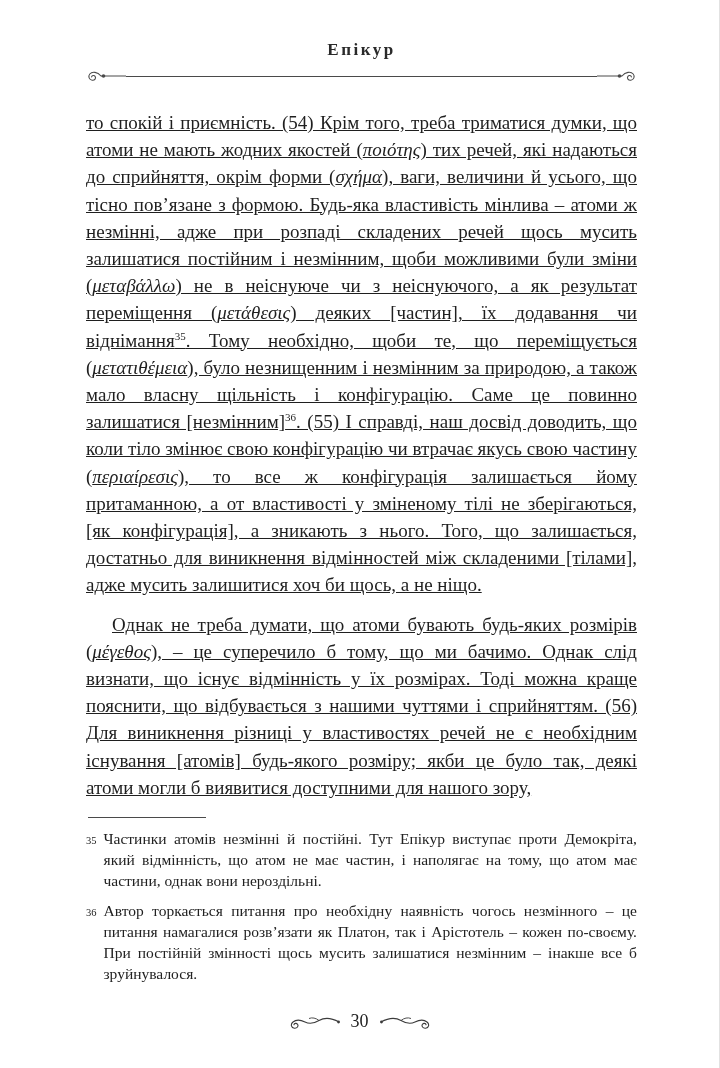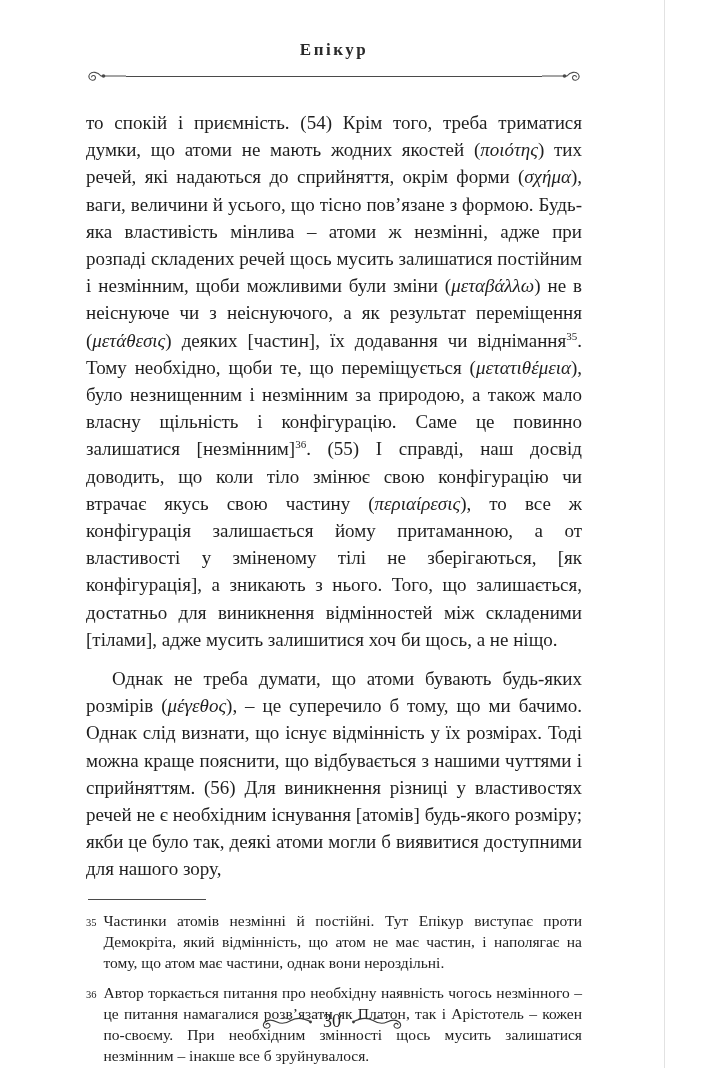--- a/index.html
+++ b/index.html
@@ -1,20 +1,20 @@
 <!DOCTYPE html>
 <html lang="uk"><head>
 <meta charset="utf-8">
 <style>
   * { box-sizing: border-box; }
   html, body { margin: 0; padding: 0; background: #ffffff; }
   body { font-family: "Liberation Serif", "DejaVu Serif", serif; }
 
   .page {
-    width: 665px;
+    width: 720px;
     height: 1068px;
     position: relative;
     background: #ffffff;
     color: #1f1f1f;
     padding: 40px 82px 0 86px;
     overflow: hidden;
     border-right: 1px solid #e2e2e2;
   }
 
   .running-head {
@@ -33,20 +33,21 @@
   }
   .rule .line { flex: 1; height: 1px; background: #4a4a4a; }
   .rule-end { flex: 0 0 auto; display: block; }
   .rule-end.right { transform: scaleX(-1); }
 
   .body-text {
     margin-top: 26px;
     font-size: 19px;
     line-height: 27.2px;
     text-align: justify;
+    text-decoration: underline;
   }
   .para { margin: 0; }
   .para.indent { text-indent: 26px; margin-top: 12px; }
   .para i { font-style: italic; }
 
   sup.fn-ref {
     font-size: 11px;
     line-height: 0;
     vertical-align: super;
   }
@@ -121,21 +122,21 @@
   <section class="footnotes">
     <div class="fn-rule"></div>
 
     <div class="footnote">
       <sup class="fn-num">35</sup>
       <div class="fn-text">Частинки атомів незмінні й постійні. Тут Епікур виступає проти Демокріта, який відмінність, що атом не має частин, і наполягає на тому, що атом має частини, однак вони нероздільні.</div>
     </div>
 
     <div class="footnote">
       <sup class="fn-num">36</sup>
-      <div class="fn-text">Автор торкається питання про необхідну наявність чогось незмінного – це питання намагалися розв’язати як Платон, так і Арістотель – кожен по-своєму. При необхідним змінності щось мусить залишатися незмінним – інакше все б зруйнувалося.</div>
+      <div class="fn-text">Автор торкається питання про необхідну наявність чогось незмінного – це питання намагалися розв’язати як Платон, так і Арістотель – кожен по-своєму. При постійній змінності щось мусить залишатися незмінним – інакше все б зруйнувалося.</div>
     </div>
   </section>
 
   <footer class="page-footer">
     <svg class="footer-flourish" width="58" height="18" viewBox="0 0 58 18">
       <path d="M56 9 C48 4.5 42 4 36 7.5 C31 10.5 26 11 22 9 C18 7 13 6.5 10 9 C7.2 11.3 8.2 14.8 11.4 15.2 C14.2 15.5 15.8 13 14.5 11.2 C13.5 9.8 11.3 10.2 10.9 11.8" fill="none" stroke="#3c3c3c" stroke-width="1.1" stroke-linecap="round"></path>
       <path d="M36 7.5 C33 5 29 4.2 26 5.5" fill="none" stroke="#3c3c3c" stroke-width="0.9"></path>
       <circle cx="55.5" cy="9" r="1.4" fill="#3c3c3c"></circle>
     </svg>
     <span class="page-number">30</span>

